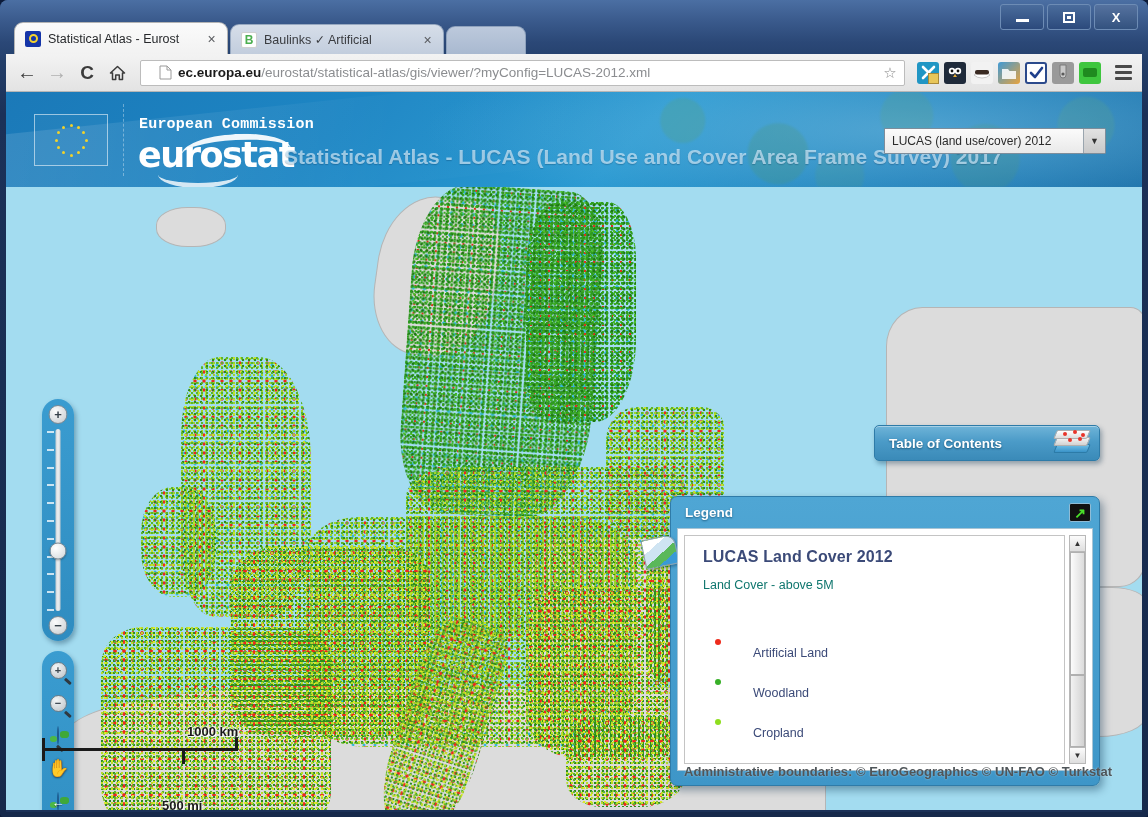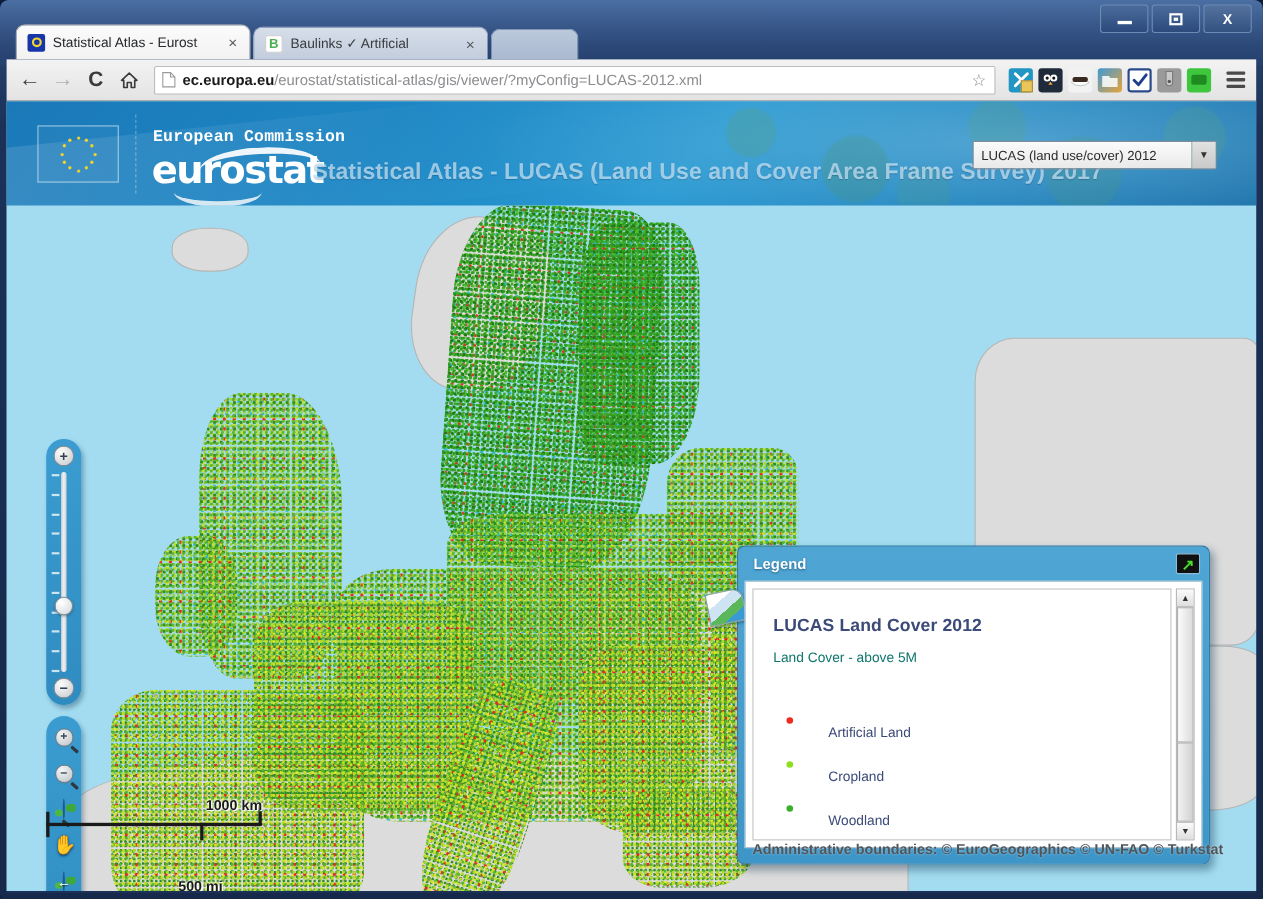--- a/index.html
+++ b/index.html
@@ -114,21 +114,21 @@
     width: 30px; height: 30px; flex: none;
     display: flex; align-items: center; justify-content: center;
     color: #3b3b3b; font-size: 20px;
   }
   .navbtn.fwd { color: #b0b0b0; }
   .navbtn.reload { font-size: 19px; font-weight: bold; }
   .navbtn.home svg { display: block; }
   .omnibox {
     flex: 1; height: 26px; margin: 0 6px 0 8px;
     background: #ffffff; border: 1px solid #bcbcbc; border-radius: 2px;
-    display: flex; align-items: center; padding: 0 4px 0 6px;
+    display: flex; align-items: center; padding: 0 4px 0 18px;
     overflow: hidden;
   }
   .page-icon { width: 13px; height: 15px; flex: none; margin-right: 6px; position: relative; }
   .page-icon svg { display: block; }
   .url {
     flex: 1; font-size: 13.5px; white-space: nowrap; overflow: hidden;
     color: #999a9c; font-family: "Liberation Sans", sans-serif;
   }
   .url b { color: #1a1a1a; font-weight: bold; }
   .url span.rest { color: #8b8d90; }
@@ -457,21 +457,21 @@
     height: 243px;
     background: #ffffff;
     border: 1px solid #a8c4d4;
     padding: 6px;
     display: flex;
   }
   .legend-inner {
     flex: 1; height: 100%;
     border: 1px solid #c4c4c4;
     background: #ffffff;
-    padding: 25px 0 0 18px;
+    padding: 12px 0 0 18px;
     overflow: hidden;
   }
   .lc-title {
     color: #3b4a78; font-size: 16px; font-weight: bold;
     margin-bottom: 12px; letter-spacing: .1px;
   }
   .lc-sub {
     color: #0f766e; font-size: 12.5px; margin-bottom: 30px;
   }
   .lc-item {
@@ -760,20 +760,33 @@
         </div>
         <div class="tool">
           <span class="globe-wrap">
             <span class="globe"></span>
             <span class="back-arrow">←</span>
           </span>
         </div>
 
       </div>
 
+      <div class="toc-btn">
+        <span class="toc-label">Table of Contents</span>
+        <span class="toc-icon">
+          <span class="sheet s3"></span>
+          <span class="sheet s2"></span>
+          <span class="sheet s1"></span>
+          <span class="dot" style="left:14px;top:6px;"></span>
+          <span class="dot" style="left:24px;top:4px;"></span>
+          <span class="dot" style="left:32px;top:7px;"></span>
+          <span class="dot" style="left:19px;top:12px;"></span>
+          <span class="dot" style="left:29px;top:11px;"></span>
+        </span>
+      </div>
 
       <div class="legend-panel">
         <div class="legend-tab">
           <span class="roll"></span>
         </div>
         <div class="legend-head">
           <span class="legend-title">Legend</span>
           <span class="legend-expand">↗</span>
         </div>
         <div class="legend-body">
@@ -782,29 +795,29 @@
             <div class="lc-sub">Land Cover - above 5M</div>
             <div id="legend-items">
                 <div class="lc-item">
                   <span class="lc-dot-wrap">
                     <span class="lc-dot" style="background: rgb(238, 43, 28);"></span>
                   </span>
                   <span class="lc-label">Artificial Land</span>
                 </div>
                 <div class="lc-item">
                   <span class="lc-dot-wrap">
+                    <span class="lc-dot" style="background: rgb(56, 176, 40);"></span>
+                  </span>
+                  <span class="lc-label">Woodland</span>
+                </div>
+                <div class="lc-item">
+                  <span class="lc-dot-wrap">
                     <span class="lc-dot" style="background: rgb(142, 222, 30);"></span>
                   </span>
                   <span class="lc-label">Cropland</span>
-                </div>
-                <div class="lc-item">
-                  <span class="lc-dot-wrap">
-                    <span class="lc-dot" style="background: rgb(56, 176, 40);"></span>
-                  </span>
-                  <span class="lc-label">Woodland</span>
                 </div>
               </div>
           </div>
           <div class="legend-scroll">
             <div class="sc-arrow">▲</div>
             <div class="sc-track">
               <div class="sc-thumb"></div>
               <div class="sc-thumb lower"></div>
             </div>
             <div class="sc-arrow down">▼</div>

